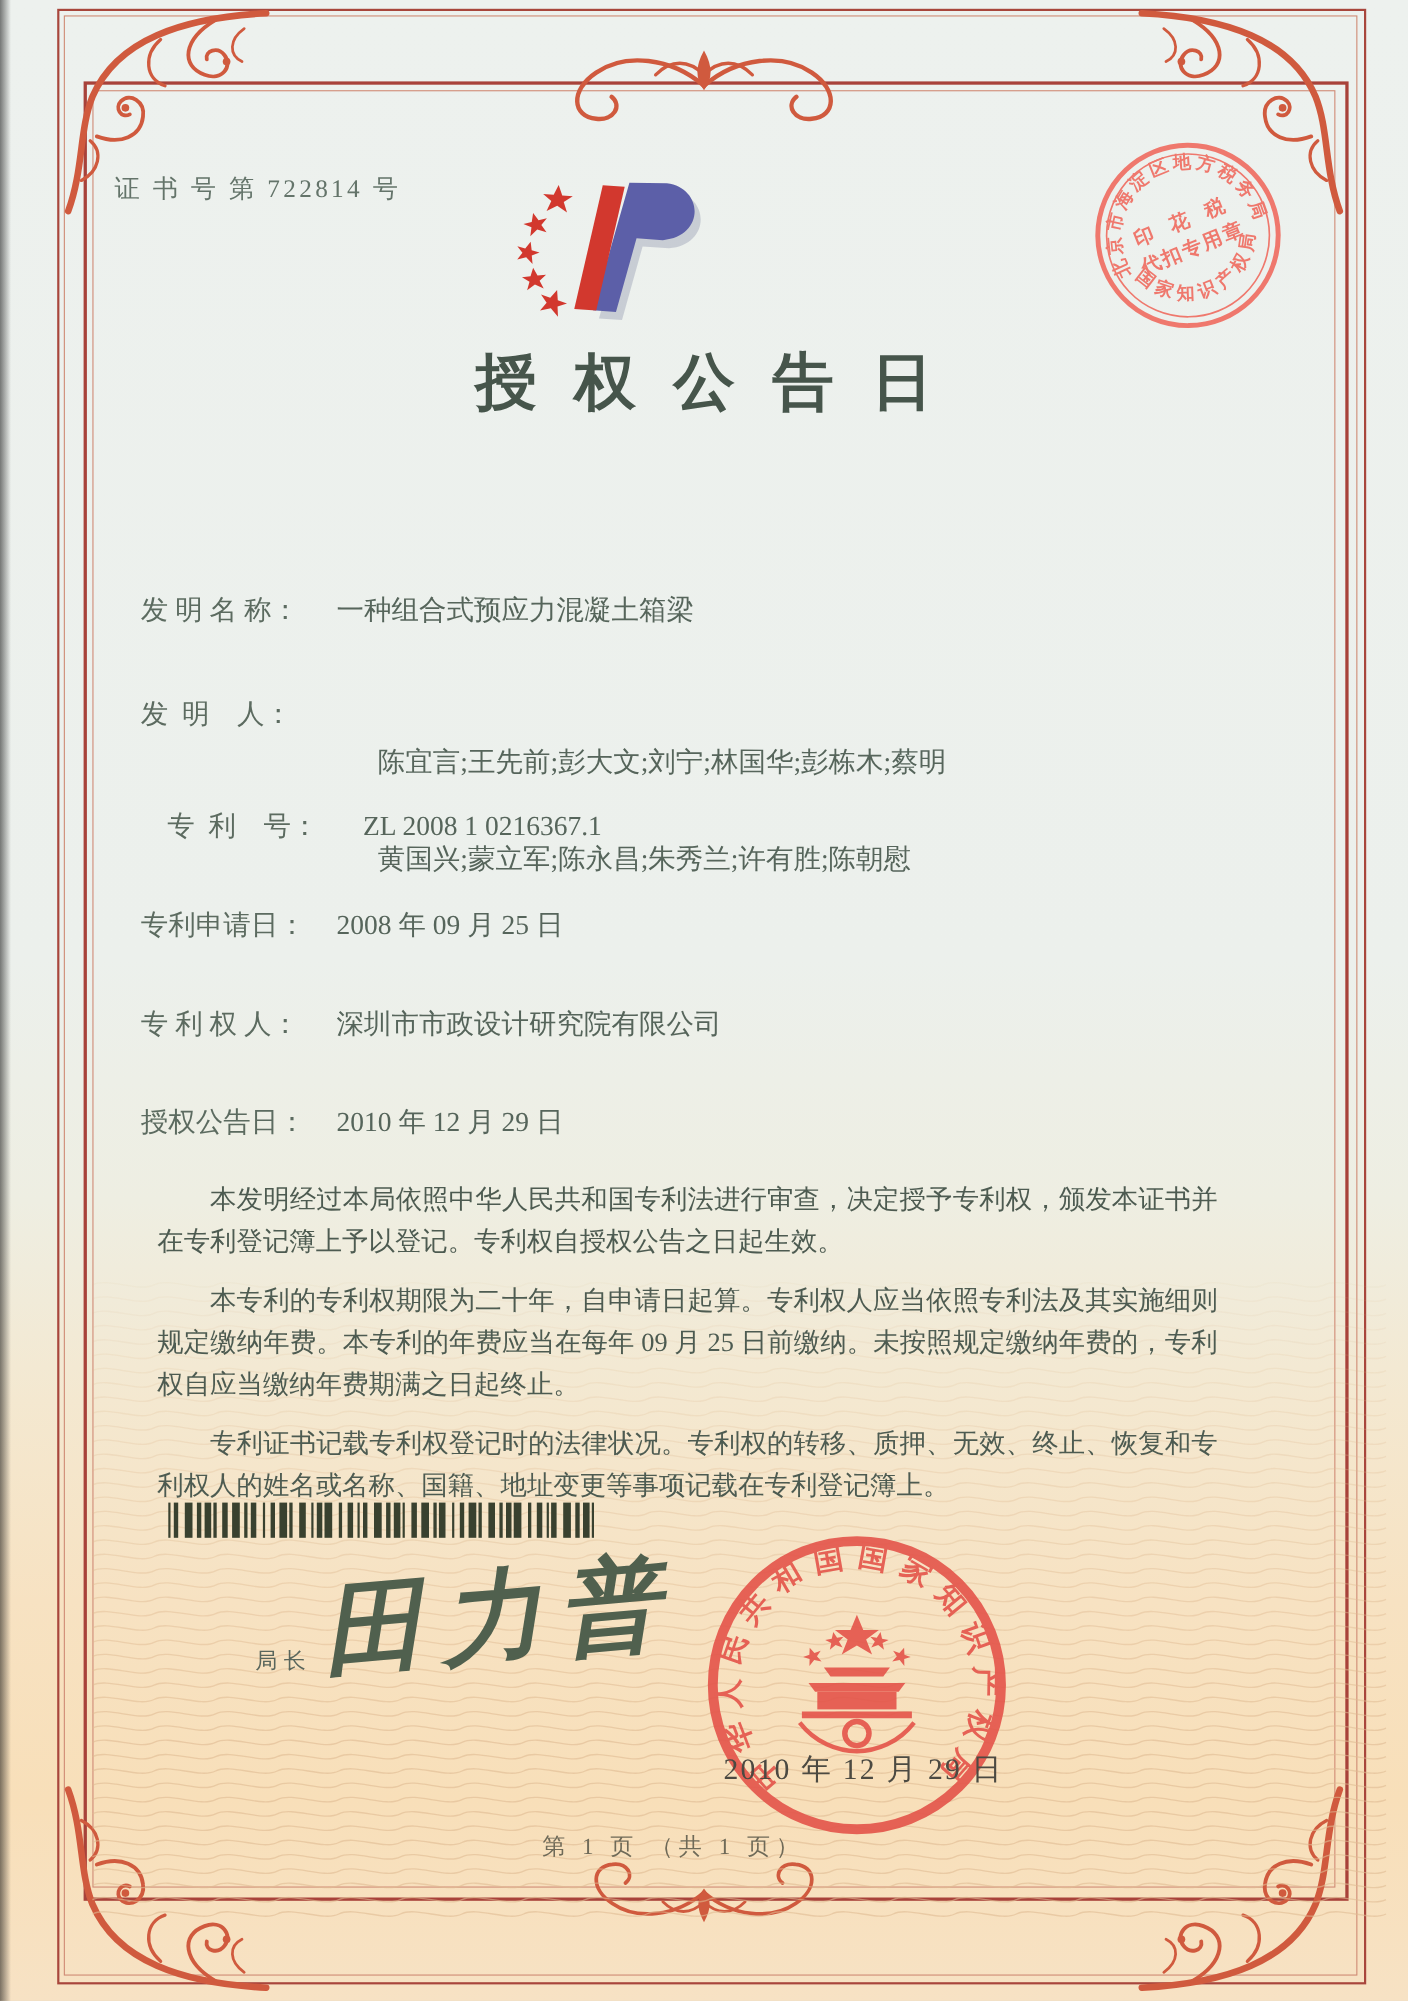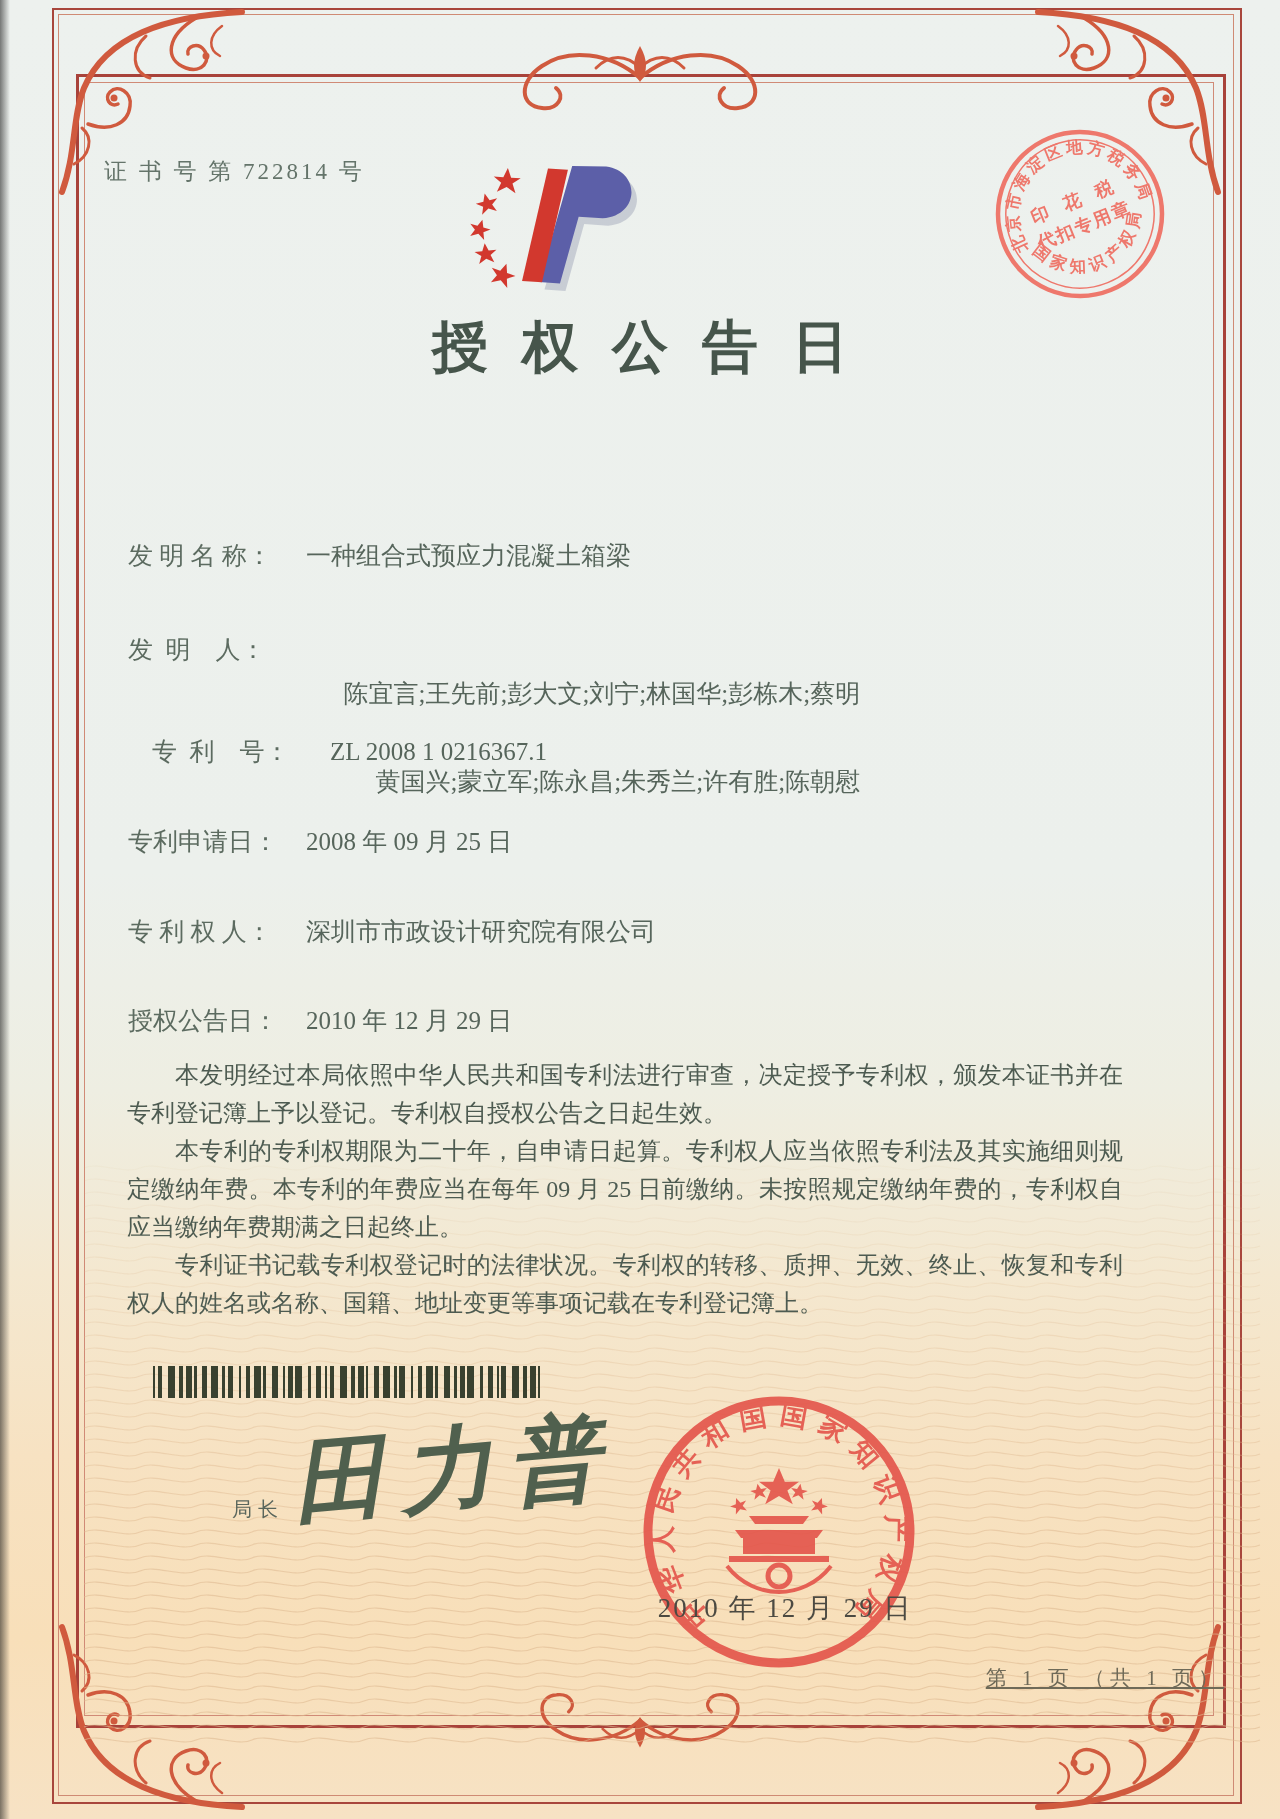--- a/index.html
+++ b/index.html
@@ -20,41 +20,41 @@
   #decor{position:absolute;left:0;top:0;z-index:3;pointer-events:none;}
   
   .tx{position:absolute;z-index:5;}
   #cert-no{left:104px;top:156px;font-size:23px;letter-spacing:3px;color:#64746a;white-space:pre;}
   #logo{left:440px;top:150px;z-index:4;}
   #stamp{left:972px;top:110px;z-index:6;}
   #title{left:0;top:310px;width:1280px;text-align:center;font-size:56px;font-weight:700;
          letter-spacing:34px;text-indent:34px;color:#46554b;}
   .row{left:128px;width:1000px;display:flex;font-size:25px;color:#5c6b60;line-height:44px;font-family:Liberation Serif, serif;}
   .row .lab{white-space:pre;min-width:178px;flex:0 0 auto;}
-  .row .val{white-space:pre;color:#56655b;text-align:right;}
+  .row .val{white-space:pre;color:#56655b;}
   #row-name{top:534px;}
   #row-inv{top:628px;}
   #row-no{top:730px;margin-left:24px;}
   #row-file{top:820px;}
   #row-owner{top:910px;}
   #row-grant{top:999px;}
   #body-text{left:127px;top:1056px;width:996px;font-size:24px;line-height:38px;
              color:#4d5b51;text-align:justify;}
-  #body-text p{margin:0;text-indent:2em;}
+  #body-text p{margin:16px;text-indent:2em;}
   #barcode{left:153px;top:1366px;width:393px;height:32px;display:flex;z-index:5;}
   #barcode i{background:#39412f;display:block;height:100%;}
   #barcode i.g{background:transparent;}
   #sig-title{left:232px;top:1496px;font-size:20px;letter-spacing:6px;color:#5a665c;}
   #sig-name{left:292px;top:1408px;font-size:92px;font-weight:700;font-style:italic;
             letter-spacing:16px;color:#50604e;transform:rotate(-5deg);white-space:pre;}
   #seal{left:628px;top:1390px;z-index:6;}
   #seal-date{left:630px;top:1590px;width:310px;text-align:center;font-size:27px;
              letter-spacing:2px;color:#4c4a42;z-index:7;white-space:pre;}
-  #footer{left:0;top:1664px;width:1224px;text-align:right;font-size:21px;
-          letter-spacing:5px;color:#6f6a58;white-space:pre;text-decoration:underline;}
+  #footer{left:0;top:1664px;width:1224px;text-align:center;font-size:21px;
+          letter-spacing:5px;color:#6f6a58;white-space:pre;}
 </style>
 </head>
 <body>
 
 <div id="paper">
 
   <div class="frame" id="f1"></div>
   <div class="frame" id="f2"></div>
   <div class="frame" id="f3"></div>
   <div class="frame" id="f4"></div>

